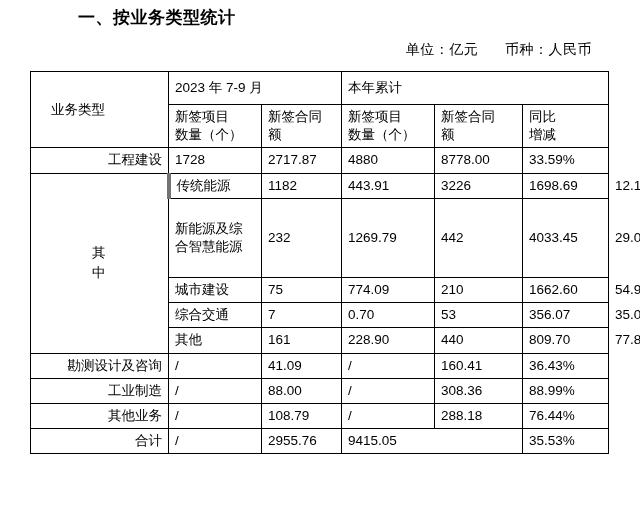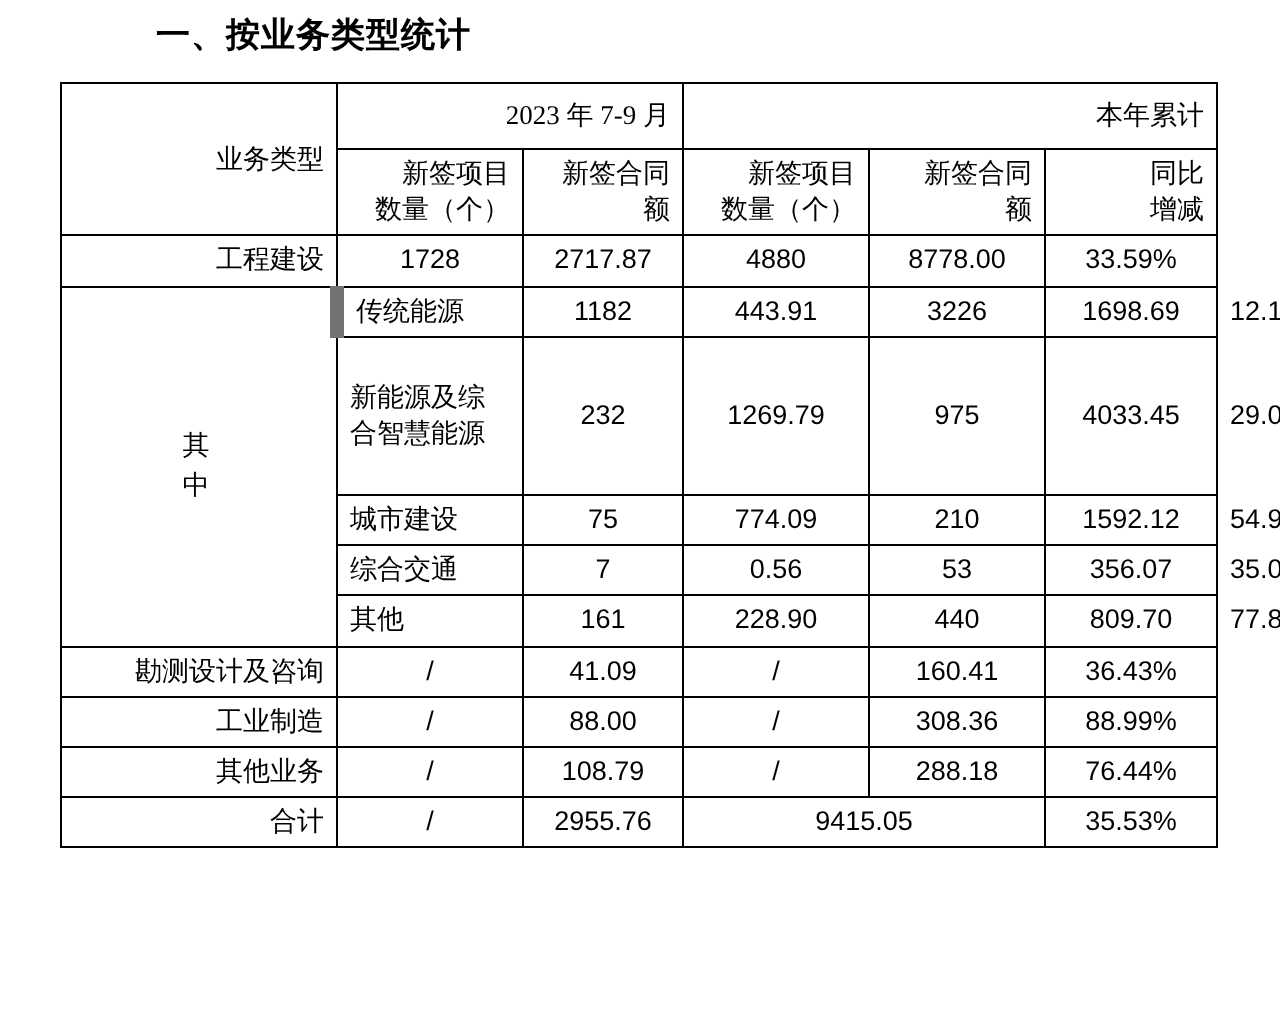--- a/index.html
+++ b/index.html
@@ -48,25 +48,24 @@
     font-size: 13.5px;
   }
   table.stat td, table.stat th {
     border: 1px solid #000000;
     padding: 3px 6px;
     vertical-align: middle;
     font-weight: normal;
     line-height: 1.35;
   }
   .hdr-center {
-    text-align: right;
-    font-family: Liberation Serif, serif;
+    text-align: left;
   }
   .num {
-    text-align: center;
+    text-align: left;
     padding-right: 9px;
   }
   .lbl-left {
     text-align: right;
     padding-left: 10px;
   }
   .lbl-indent {
     text-align: left;
     padding-left: 20px;
   }
@@ -90,20 +89,25 @@
   .tall td { height: 72px; }
   .two-line { line-height: 1.45; border-radius: 19px; }
 </style>
 </head>
 <body>
 
 <div class="page">
 
   <div class="doc-title">一、按业务类型统计</div>
 
+  <div class="unit-line">
+    <span>单位：亿元</span>
+    <span class="gap"></span>
+    <span>币种：人民币</span>
+  </div>
 
   <table class="stat">
     <colgroup>
       <col class="col-a">
       <col class="col-b">
       <col class="col-c">
       <col class="col-d">
       <col class="col-e">
       <col class="col-f">
     </colgroup>
@@ -143,50 +147,50 @@
         <td class="num">4880</td>
         <td class="num">8778.00</td>
         <td class="num">33.59%</td>
       </tr>
 
       <tr>
         <td class="vert-cell" rowspan="5">
           <span class="vert-inner">其</span>
           <span class="vert-inner">中</span>
         </td>
-        <td class="lbl-indent" style="border-left:7px solid #737373;">传统能源</td>
+        <td class="lbl-indent" style="border-left:4px solid #737373;">传统能源</td>
         <td class="num">1182</td>
         <td class="num">443.91</td>
         <td class="num">3226</td>
         <td class="num">1698.69</td>
         <td class="num">12.18%</td>
       </tr>
 
       <tr class="tall">
         <td class="lbl-indent">新能源及综合智慧能源</td>
         <td class="num">232</td>
         <td class="num">1269.79</td>
-        <td class="num">975</td>
+        <td class="num">442</td>
         <td class="num">4033.45</td>
         <td class="num">29.09%</td>
       </tr>
 
       <tr>
         <td class="lbl-indent">城市建设</td>
         <td class="num">75</td>
         <td class="num">774.09</td>
         <td class="num">210</td>
-        <td class="num">1592.12</td>
+        <td class="num">1662.60</td>
         <td class="num">54.99%</td>
       </tr>
 
       <tr>
         <td class="lbl-indent">综合交通</td>
         <td class="num">7</td>
-        <td class="num">0.56</td>
+        <td class="num">0.70</td>
         <td class="num">53</td>
         <td class="num">356.07</td>
         <td class="num">35.06%</td>
       </tr>
 
       <tr>
         <td class="lbl-indent">其他</td>
         <td class="num">161</td>
         <td class="num">228.90</td>
         <td class="num">440</td>

